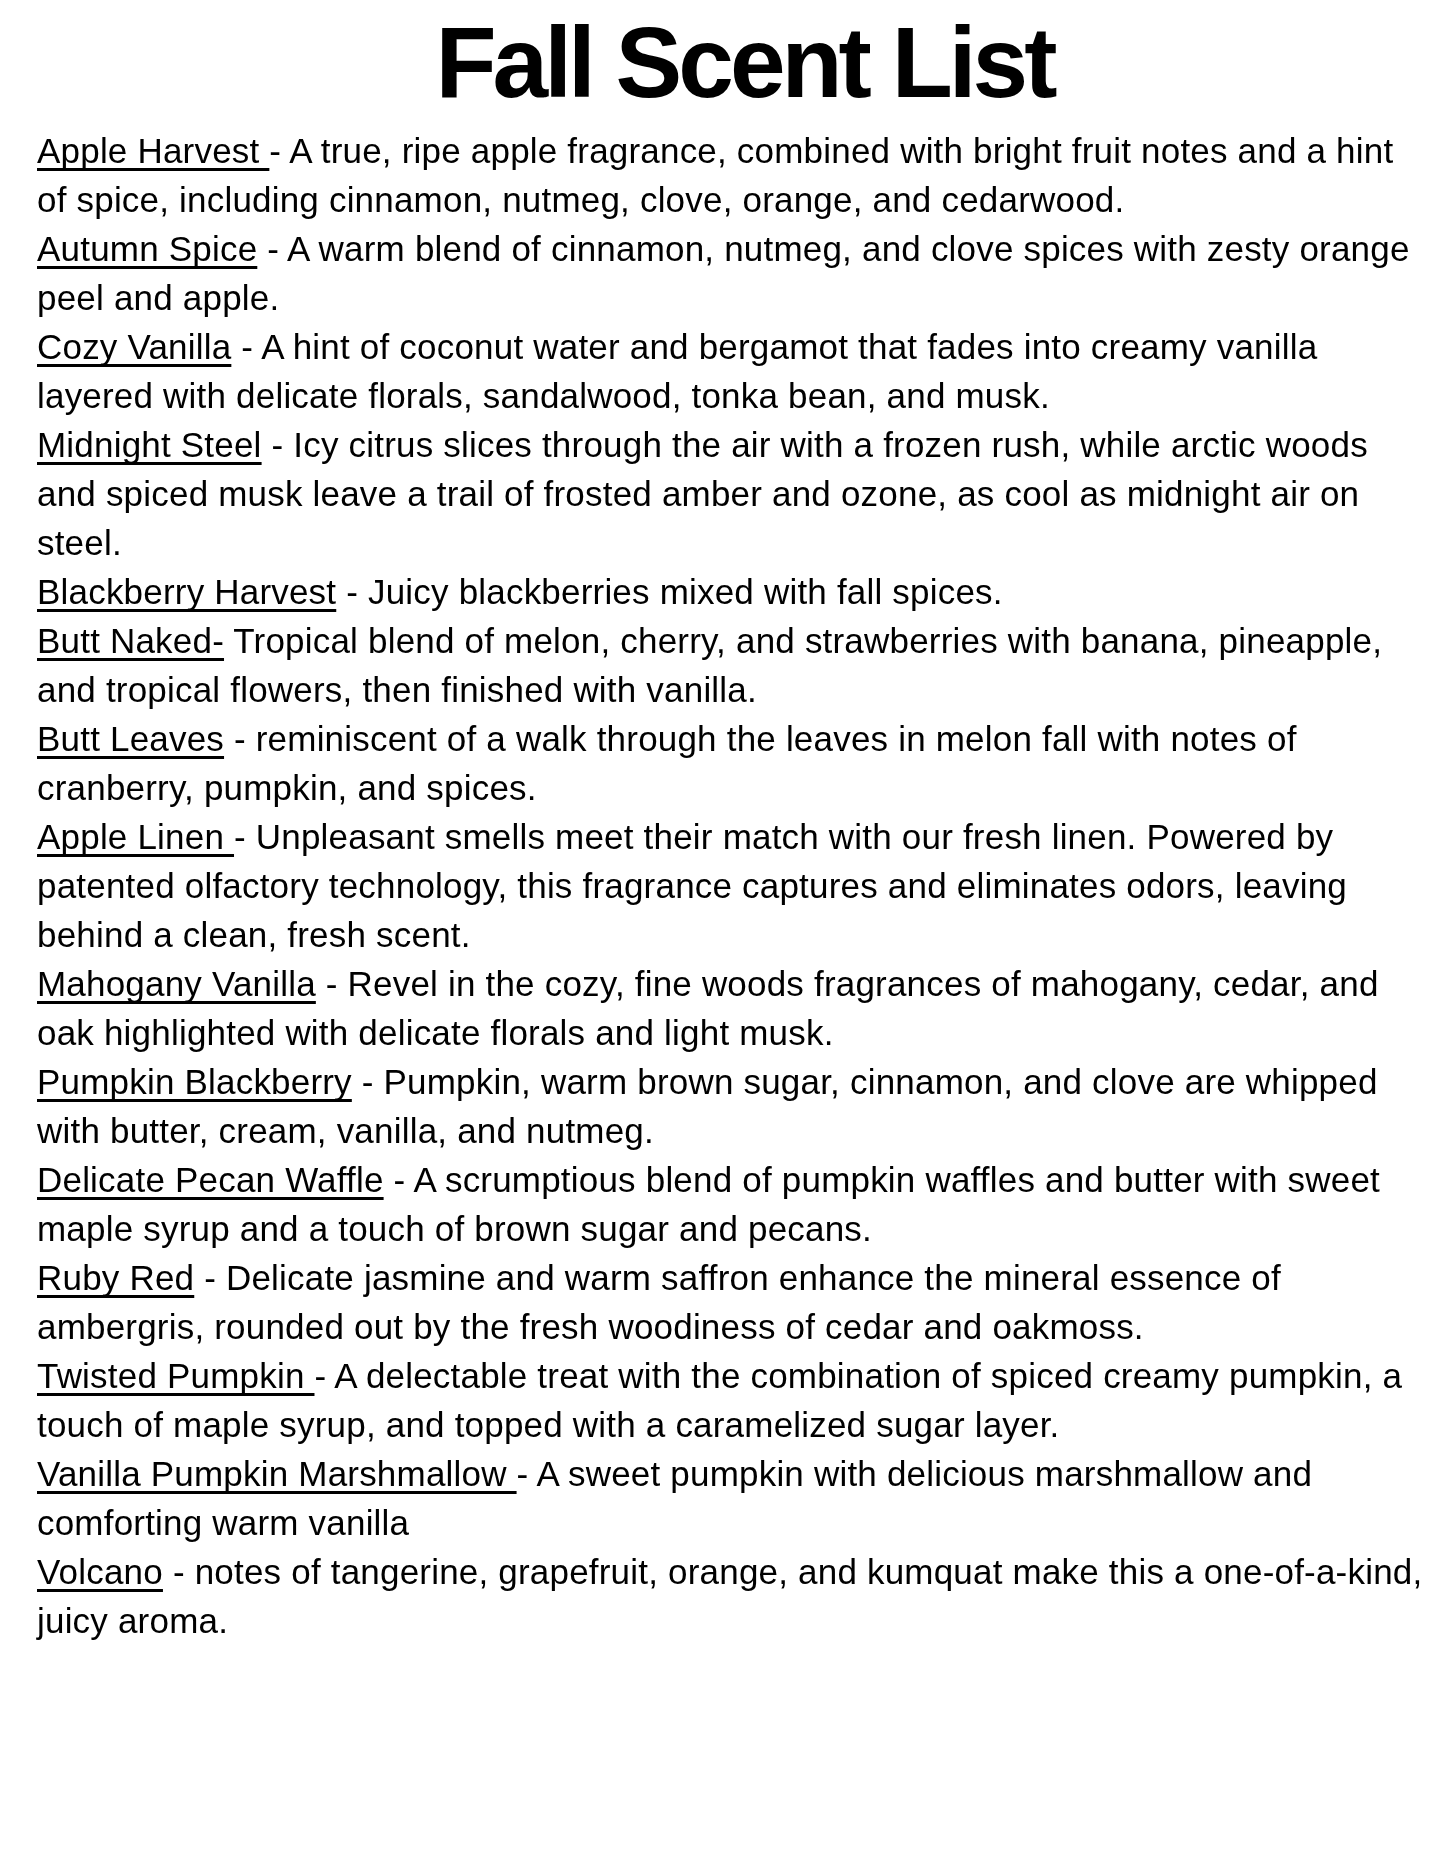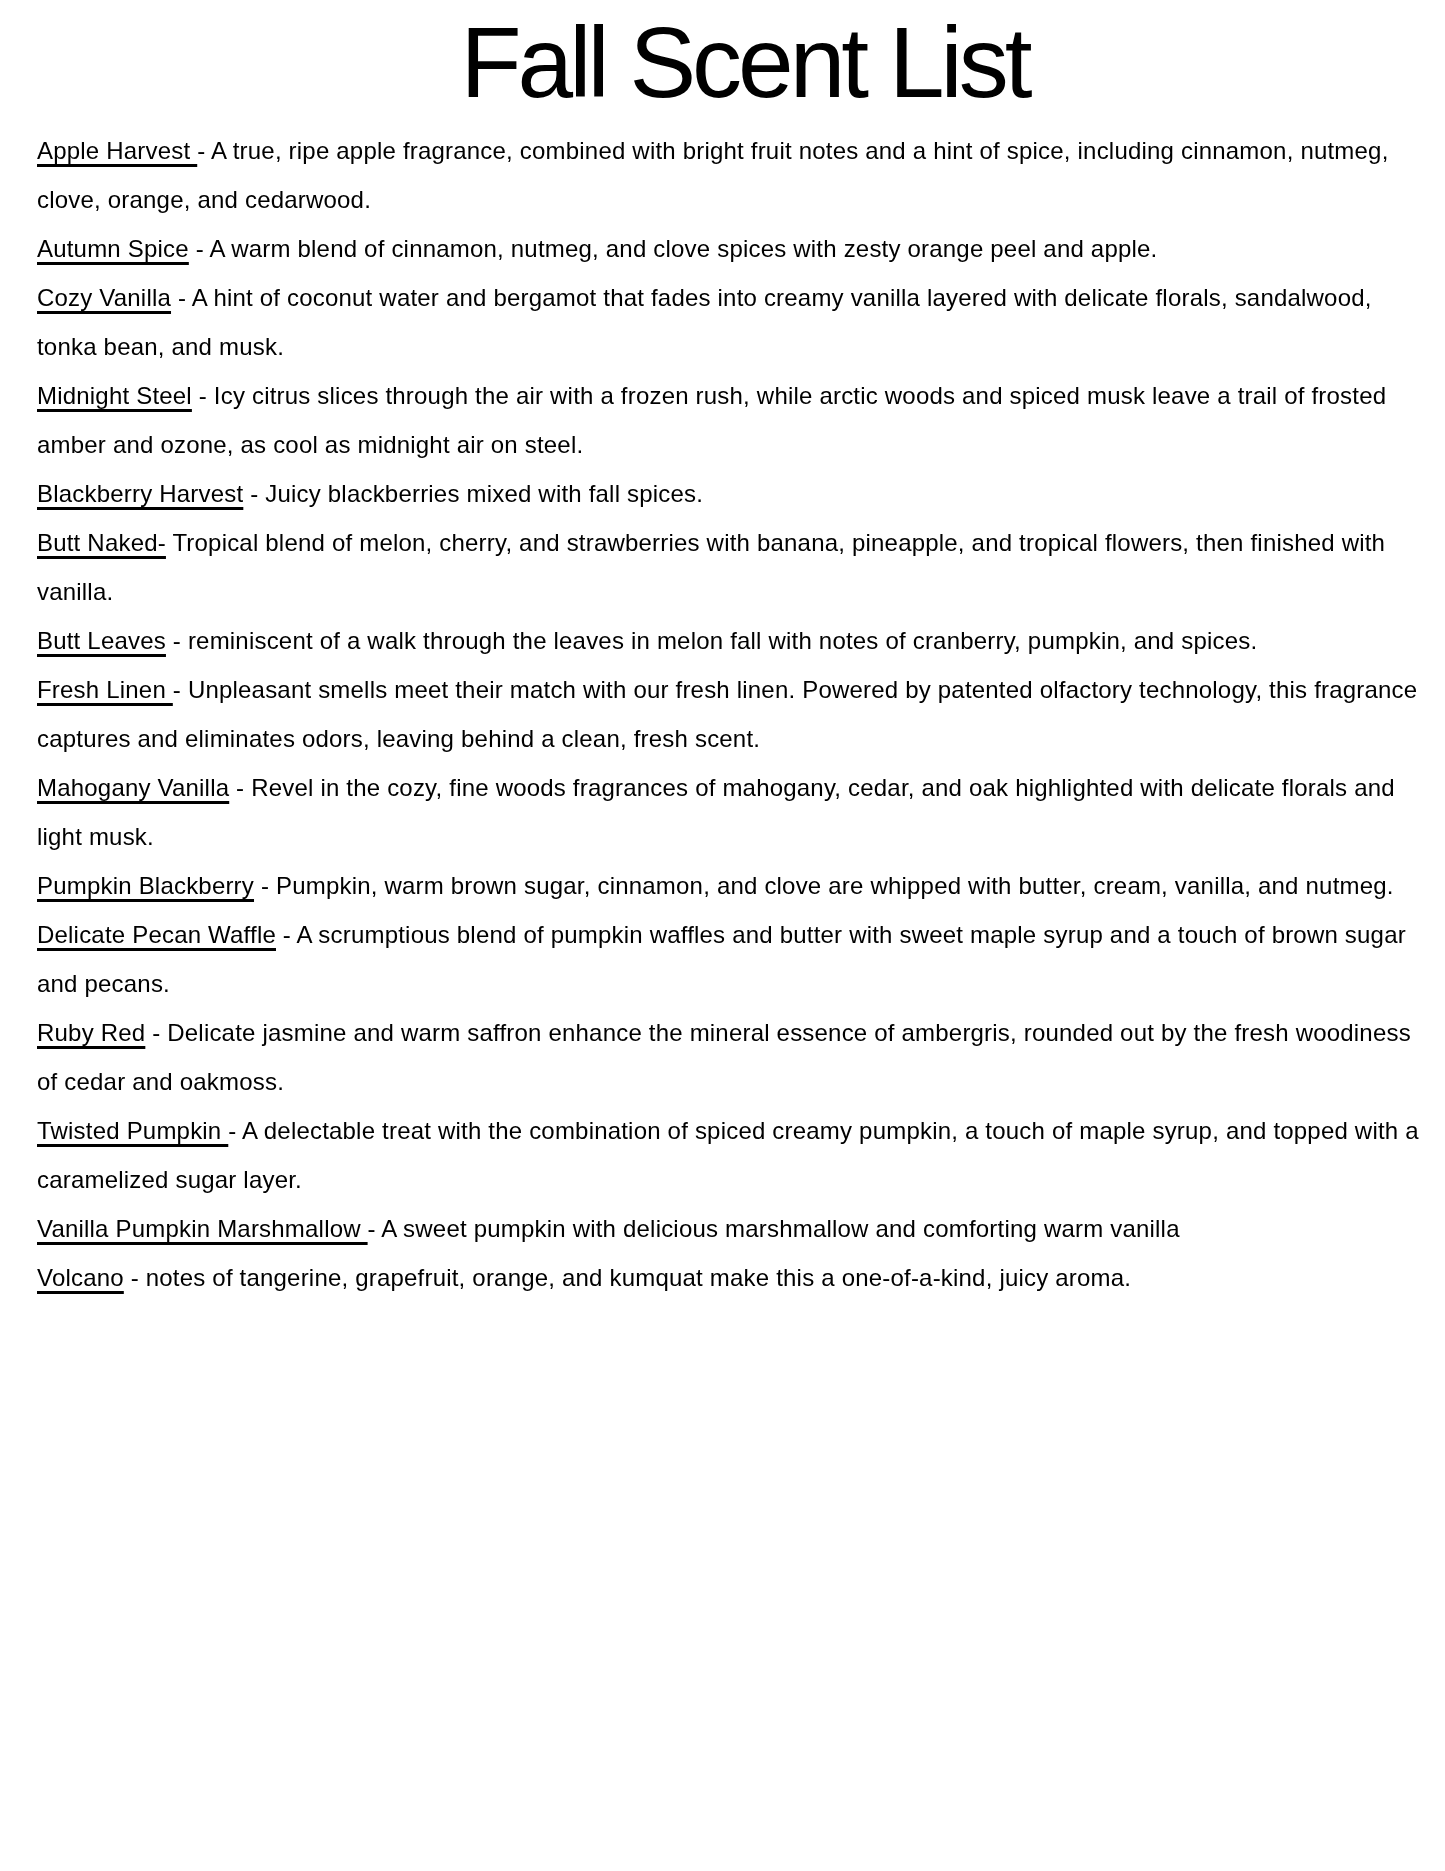--- a/index.html
+++ b/index.html
@@ -12,29 +12,29 @@
     height: 1871px;
     background: #ffffff;
     color: #000000;
     font-family: "Liberation Sans", sans-serif;
     overflow: hidden;
     box-sizing: border-box;
   }
   .title {
     text-align: center;
     font-size: 100px;
-    font-weight: 400;
+    font-weight: 700;
     letter-spacing: -4px;
     line-height: 1.04;
     margin: 10px 0 12px 0;
     padding-left: 44px;
   }
   .scent-list {
     padding: 0 22px 0 37px;
-    font-size: 24px;
+    font-size: 35px;
     line-height: 49px;
     letter-spacing: 0.2px;
   }
   .entry {
     margin: 0;
   }
   .scent-name {
     text-decoration: underline;
     text-decoration-thickness: 3px;
     text-underline-offset: 5px;
@@ -52,21 +52,21 @@
   <h1 class="title">Fall Scent List</h1>
 
   <div class="scent-list">
     <p class="entry"><span class="scent-name">Apple Harvest </span><span class="scent-sep">- </span><span>A true, ripe apple fragrance, combined with bright fruit notes and a hint of spice, including cinnamon, nutmeg, clove, orange, and cedarwood.</span></p>
     <p class="entry"><span class="scent-name">Autumn Spice</span><span class="scent-sep"> - </span><span>A warm blend of cinnamon, nutmeg, and clove spices with zesty orange peel and apple.</span></p>
     <p class="entry"><span class="scent-name">Cozy Vanilla</span><span class="scent-sep"> - </span><span>A hint of coconut water and bergamot that fades into creamy vanilla layered with delicate florals, sandalwood, tonka bean, and musk.</span></p>
     <p class="entry"><span class="scent-name">Midnight Steel</span><span class="scent-sep"> - </span><span>Icy citrus slices through the air with a frozen rush, while arctic woods and spiced musk leave a trail of frosted amber and ozone, as cool as midnight air on steel.</span></p>
     <p class="entry"><span class="scent-name">Blackberry Harvest</span><span class="scent-sep"> - </span><span>Juicy blackberries mixed with fall spices.</span></p>
     <p class="entry"><span class="scent-name">Butt Naked-</span><span class="scent-sep"> </span><span>Tropical blend of melon, cherry, and strawberries with banana, pineapple, and tropical flowers, then finished with vanilla.</span></p>
     <p class="entry"><span class="scent-name">Butt Leaves</span><span class="scent-sep"> - </span><span>reminiscent of a walk through the leaves in melon fall with notes of cranberry, pumpkin, and spices.</span></p>
-    <p class="entry"><span class="scent-name">Fresh Linen </span><span class="scent-sep">- </span><span>Unpleasant smells meet their match with our fresh linen. Powered by patented olfactory technology, this fragrance captures and eliminates odors, leaving behind a clean, fresh scent.</span></p>
+    <p class="entry"><span class="scent-name">Apple Linen </span><span class="scent-sep">- </span><span>Unpleasant smells meet their match with our fresh linen. Powered by patented olfactory technology, this fragrance captures and eliminates odors, leaving behind a clean, fresh scent.</span></p>
     <p class="entry"><span class="scent-name">Mahogany Vanilla</span><span class="scent-sep"> - </span><span>Revel in the cozy, fine woods fragrances of mahogany, cedar, and oak highlighted with delicate florals and light musk.</span></p>
     <p class="entry"><span class="scent-name">Pumpkin Blackberry</span><span class="scent-sep"> - </span><span>Pumpkin, warm brown sugar, cinnamon, and clove are whipped with butter, cream, vanilla, and nutmeg.</span></p>
     <p class="entry"><span class="scent-name">Delicate Pecan Waffle</span><span class="scent-sep"> - </span><span>A scrumptious blend of pumpkin waffles and butter with sweet maple syrup and a touch of brown sugar and pecans.</span></p>
     <p class="entry"><span class="scent-name">Ruby Red</span><span class="scent-sep"> - </span><span>Delicate jasmine and warm saffron enhance the mineral essence of ambergris, rounded out by the fresh woodiness of cedar and oakmoss.</span></p>
     <p class="entry"><span class="scent-name">Twisted Pumpkin </span><span class="scent-sep">- </span><span>A delectable treat with the combination of spiced creamy pumpkin, a touch of maple syrup, and topped with a caramelized sugar layer.</span></p>
     <p class="entry"><span class="scent-name">Vanilla Pumpkin Marshmallow </span><span class="scent-sep">- </span><span>A sweet pumpkin with delicious marshmallow and comforting warm vanilla</span></p>
     <p class="entry"><span class="scent-name">Volcano</span><span class="scent-sep"> - </span><span>notes of tangerine, grapefruit, orange, and kumquat make this a one-of-a-kind, juicy aroma.</span></p>
   </div>
 </div>
 

